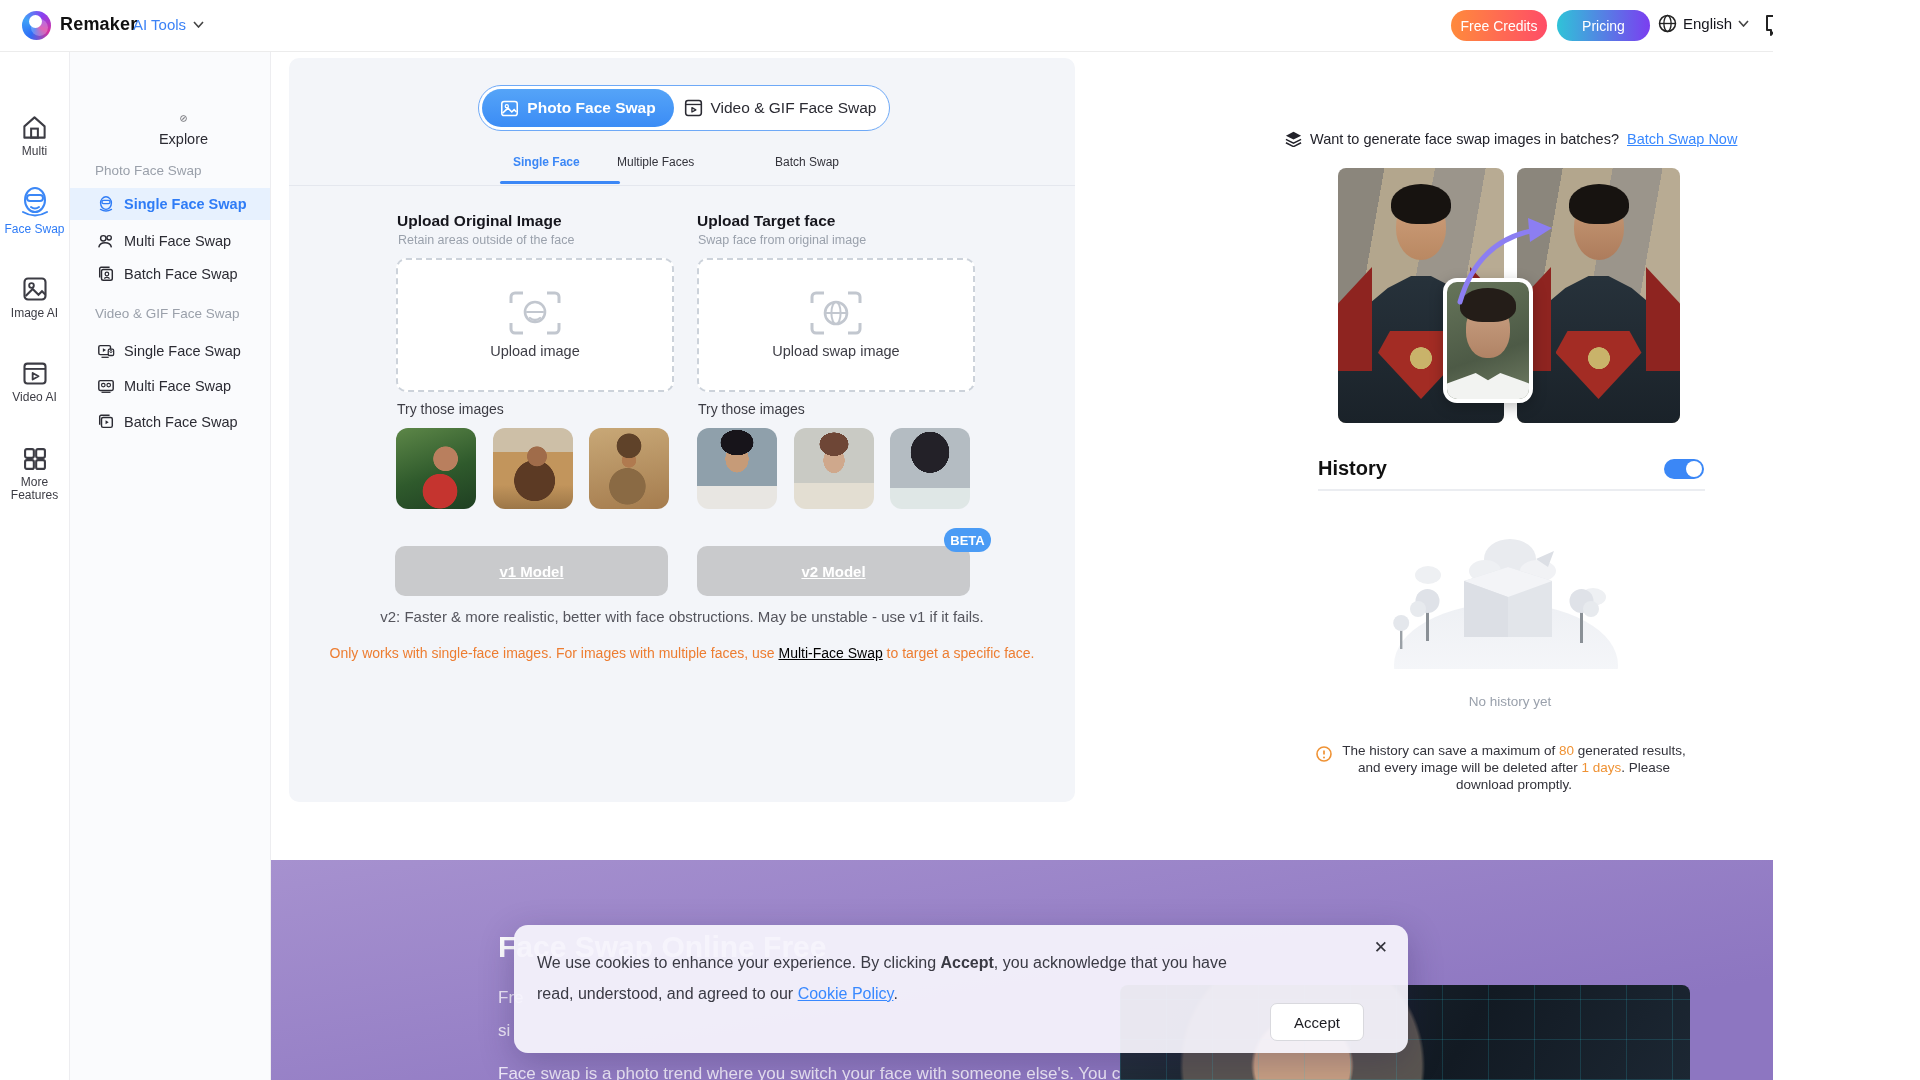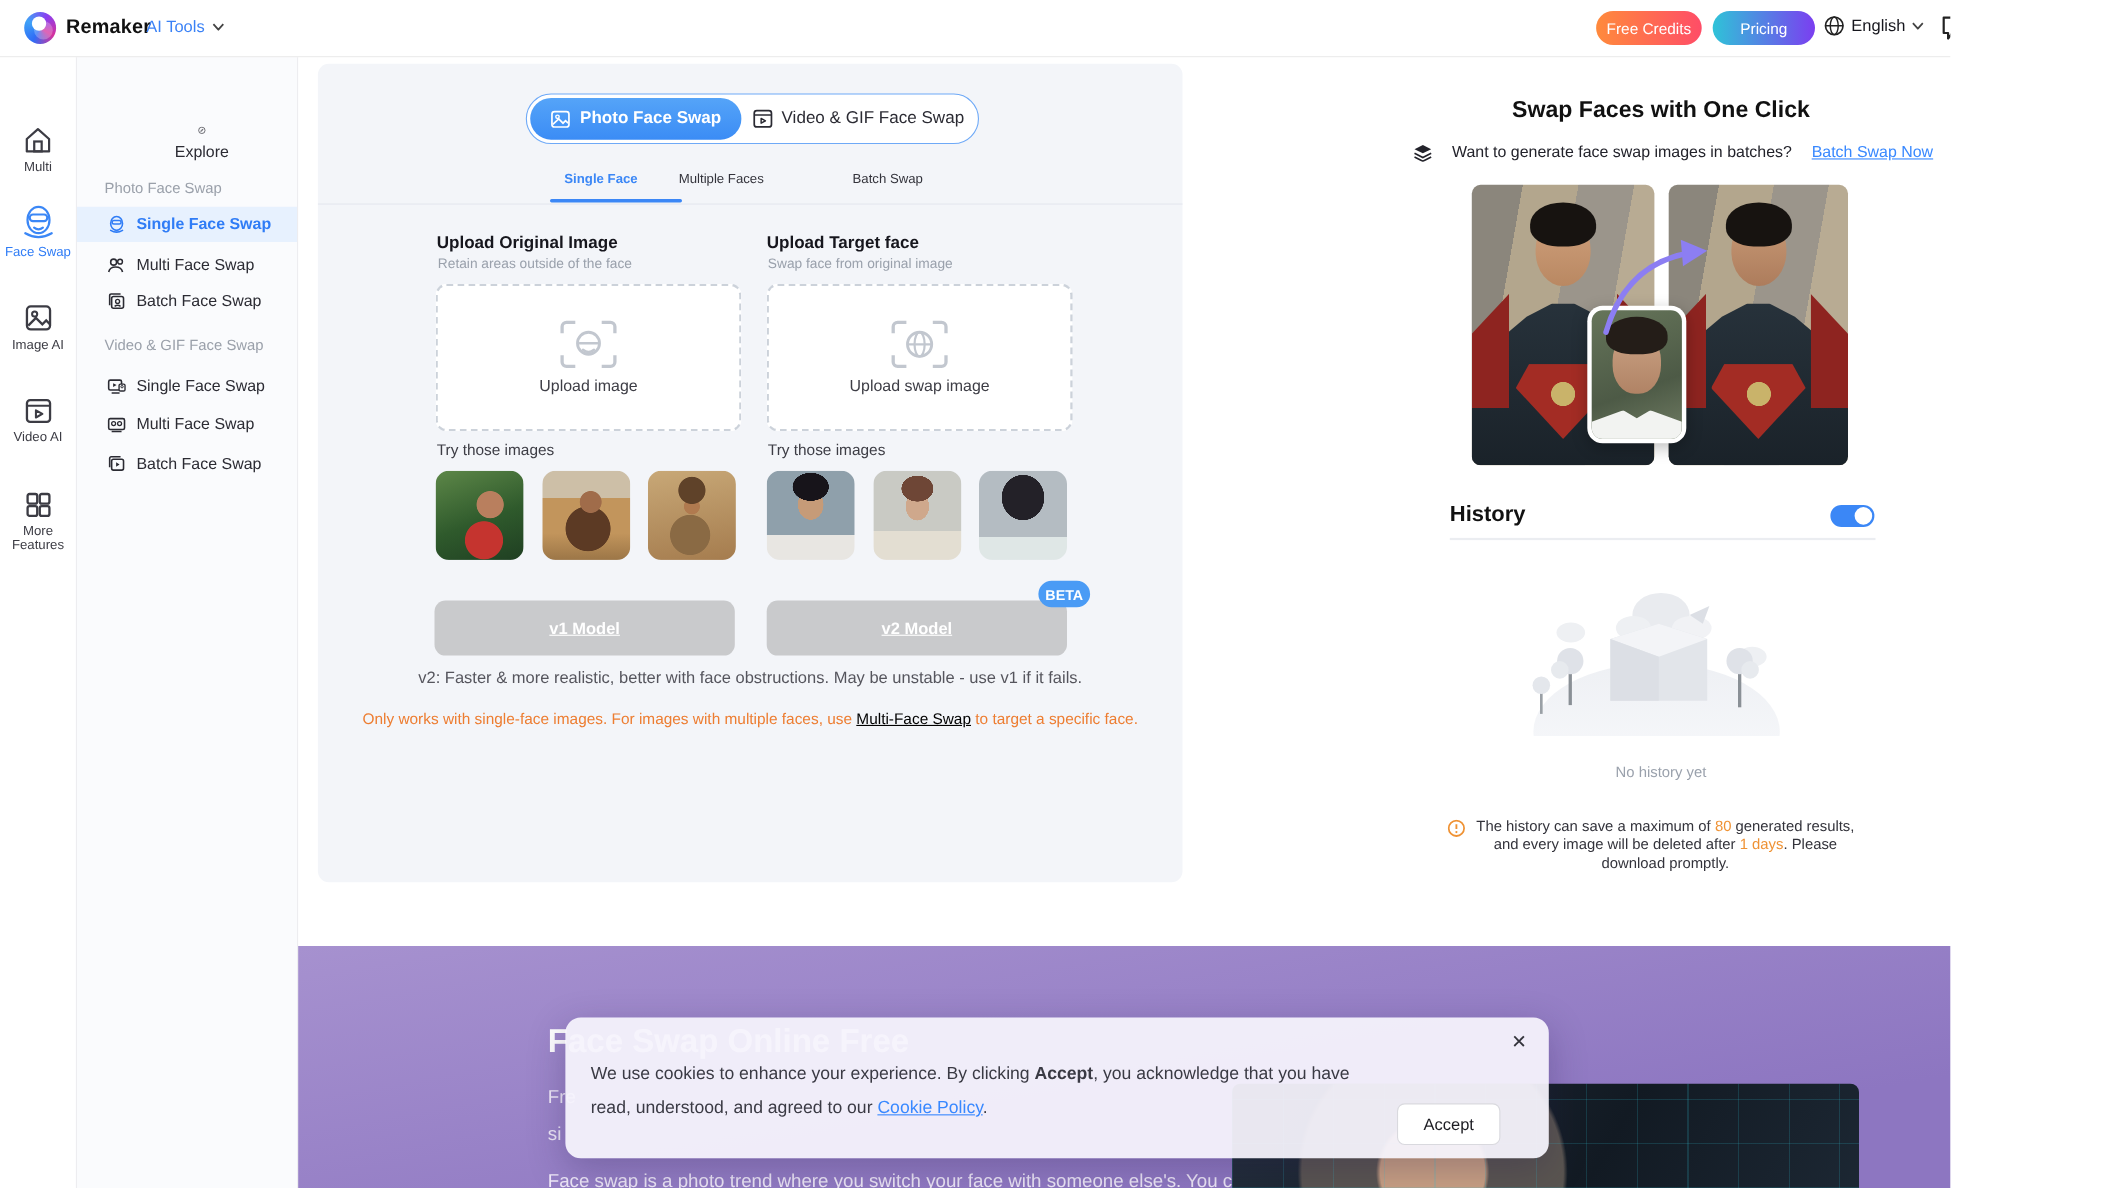--- a/index.html
+++ b/index.html
@@ -75,21 +75,21 @@
                linear-gradient(180deg,#b4bcc2 0 74%,#dfe7e6 74%);}
   .model-btn{position:absolute;top:546px;width:273px;height:50px;background:#c9cacc;border-radius:10px;
           color:#fff;font-size:15px;font-weight:700;display:flex;align-items:center;justify-content:center;cursor:pointer;z-index:6;text-decoration:underline;}
   .beta{left:944px;top:528px;width:47px;height:24px;background:#4a9bf5;border-radius:12px;color:#fff;
           font-size:13px;font-weight:700;display:flex;align-items:center;justify-content:center;z-index:7;}
   .v2note{left:289px;top:608px;width:786px;text-align:center;font-size:15px;color:#55555d;z-index:6;}
   .warn{left:289px;top:645px;width:786px;text-align:center;font-size:14px;color:#ed7d31;z-index:6;}
   .warn a{color:#000000;text-decoration:underline;cursor:pointer;}
   
   .rp-title{left:1315px;top:88px;width:390px;text-align:center;font-size:21px;font-weight:700;color:#111;z-index:6;}
-  .batch-row{left:1285px;top:131px;gap:18px;font-size:14.5px;color:#23232b;z-index:6;align-items:flex-end;}
+  .batch-row{left:1285px;top:131px;gap:8px;font-size:14.5px;color:#23232b;z-index:6;align-items:flex-end;}
   .batch-link{color:#3888ff;text-decoration:underline;cursor:pointer;}
   .demo{left:1338px;top:168px;width:342px;height:255px;z-index:6;}
   .demo-photo{position:absolute;top:0;width:166px;height:255px;border-radius:8px;overflow:hidden;
         background:linear-gradient(100deg,#8b867c 0 22%,#b3a68d 22% 46%,#9b958b 46% 70%,#b8ab93 70%);}
   .dp-hair{position:absolute;left:50%;top:16px;transform:translateX(-50%);width:60px;height:40px;background:#171310;
         border-radius:50% 50% 42% 42%;}
   .dp-face{position:absolute;left:50%;top:30px;transform:translateX(-50%);width:50px;height:62px;
         background:linear-gradient(180deg,#cfa07c,#b98862);border-radius:46% 46% 50% 50%;}
   .dp-torso{position:absolute;left:50%;bottom:0;transform:translateX(-50%);width:166px;height:150px;
         background:linear-gradient(180deg,#27323b,#1a2229);
@@ -125,21 +125,21 @@
   .hero-frag{position:absolute;left:498px;font-size:17px;color:#efe9f8;z-index:11;}
   .hero-line{left:498px;top:1064px;font-size:17px;color:#efe9f8;z-index:11;}
   .hero-img{left:1120px;top:985px;width:570px;height:95px;border-radius:8px 8px 0 0;z-index:12;overflow:hidden;
         background:repeating-linear-gradient(90deg,rgba(47,197,216,.18) 0 1px,transparent 1px 46px),
                    repeating-linear-gradient(0deg,rgba(47,197,216,.18) 0 1px,transparent 1px 40px),
                    radial-gradient(circle at 32% 85%,#caa183 0 12%,#5a5550 13% 30%,transparent 31%),
                    linear-gradient(120deg,#232f3a,#121a23 60%,#1c2733);}
   
   .cookie{left:514px;top:925px;width:894px;height:128px;background:rgba(245,243,252,.94);border-radius:14px;
         box-shadow:0 10px 34px rgba(40,30,80,.28);z-index:50;}
-  .cookie-text{position:absolute;left:23px;top:36px;width:700px;font-size:16px;line-height:31px;color:#3a3a44;}
+  .cookie-text{position:absolute;left:23px;top:22px;width:700px;font-size:16px;line-height:31px;color:#3a3a44;}
   .cookie-text b{font-weight:700;}
   .cookie-text a{color:#3888ff;text-decoration:underline;cursor:pointer;}
   .cookie-x{position:absolute;right:20px;top:12px;font-size:17px;color:#33333b;cursor:pointer;}
   .accept{position:absolute;right:44px;bottom:12px;width:92px;height:36px;background:#fff;border:1px solid #d9d9de;
         border-radius:7px;font-size:15px;color:#1c1c22;display:flex;align-items:center;justify-content:center;cursor:pointer;}
   svg{display:inline-block;vertical-align:middle;}
   .chev{width:11px;height:7px;}
 </style>
 </head>
 <body>
@@ -345,21 +345,20 @@
   <div class="thumb t6" style="left:890px;"></div>
 
   <div class="model-btn" style="left:395px;">v1 Model</div>
   <div class="model-btn" style="left:697px;">v2 Model</div>
   <div class="abs beta">BETA</div>
   <div class="abs v2note">v2: Faster &amp; more realistic, better with face obstructions. May be unstable - use v1 if it fails.</div>
   <div class="abs warn">
     <span>Only works with single-face images. For images with multiple faces, use </span><a>Multi-Face Swap</a><span> to target a specific face.</span>
   </div>
 
-  <div class="abs rp-title">Swap Faces with One Click</div>
   <div class="abs batch-row row">
     <svg width="17" height="16" viewBox="0 0 20 19">
       <path d="M10 1 L19 5.5 L10 10 L1 5.5 Z" fill="#23232b"></path>
       <path d="M1 10 L10 14.5 L19 10" fill="none" stroke="#23232b" stroke-width="1.8"></path>
       <path d="M1 14 L10 18.5 L19 14" fill="none" stroke="#23232b" stroke-width="1.8"></path>
     </svg>
     <span>Want to generate face swap images in batches?</span>
     <a class="batch-link">Batch Swap Now</a>
   </div>
 

